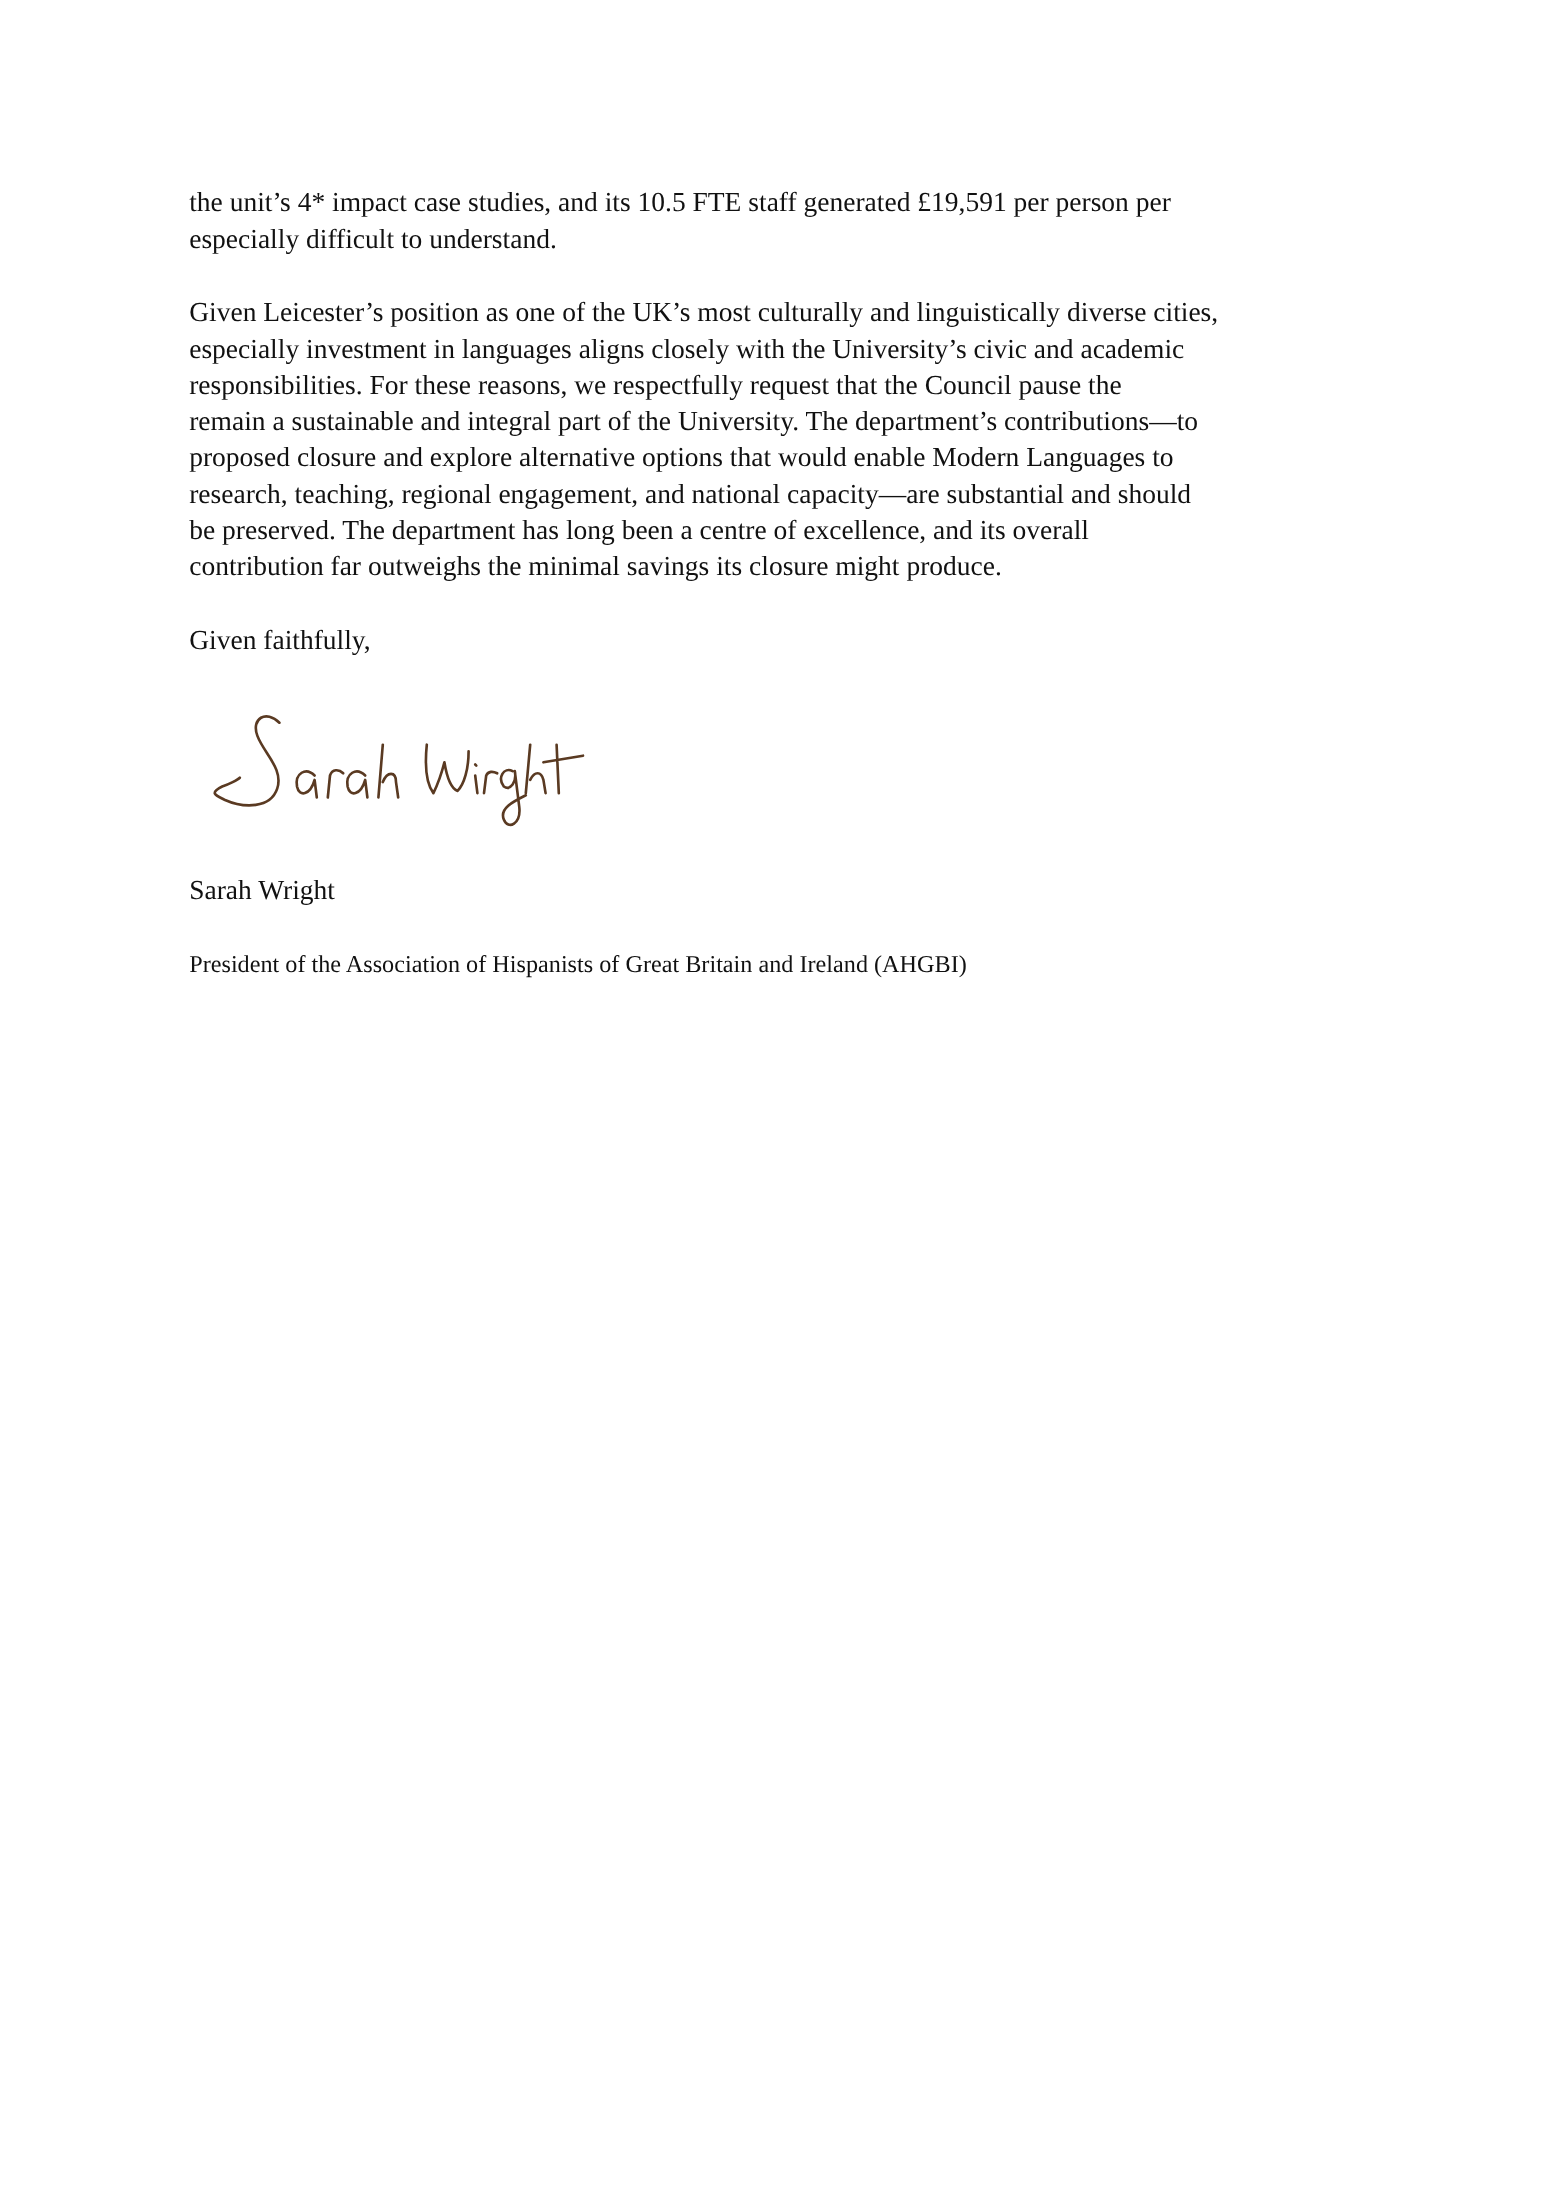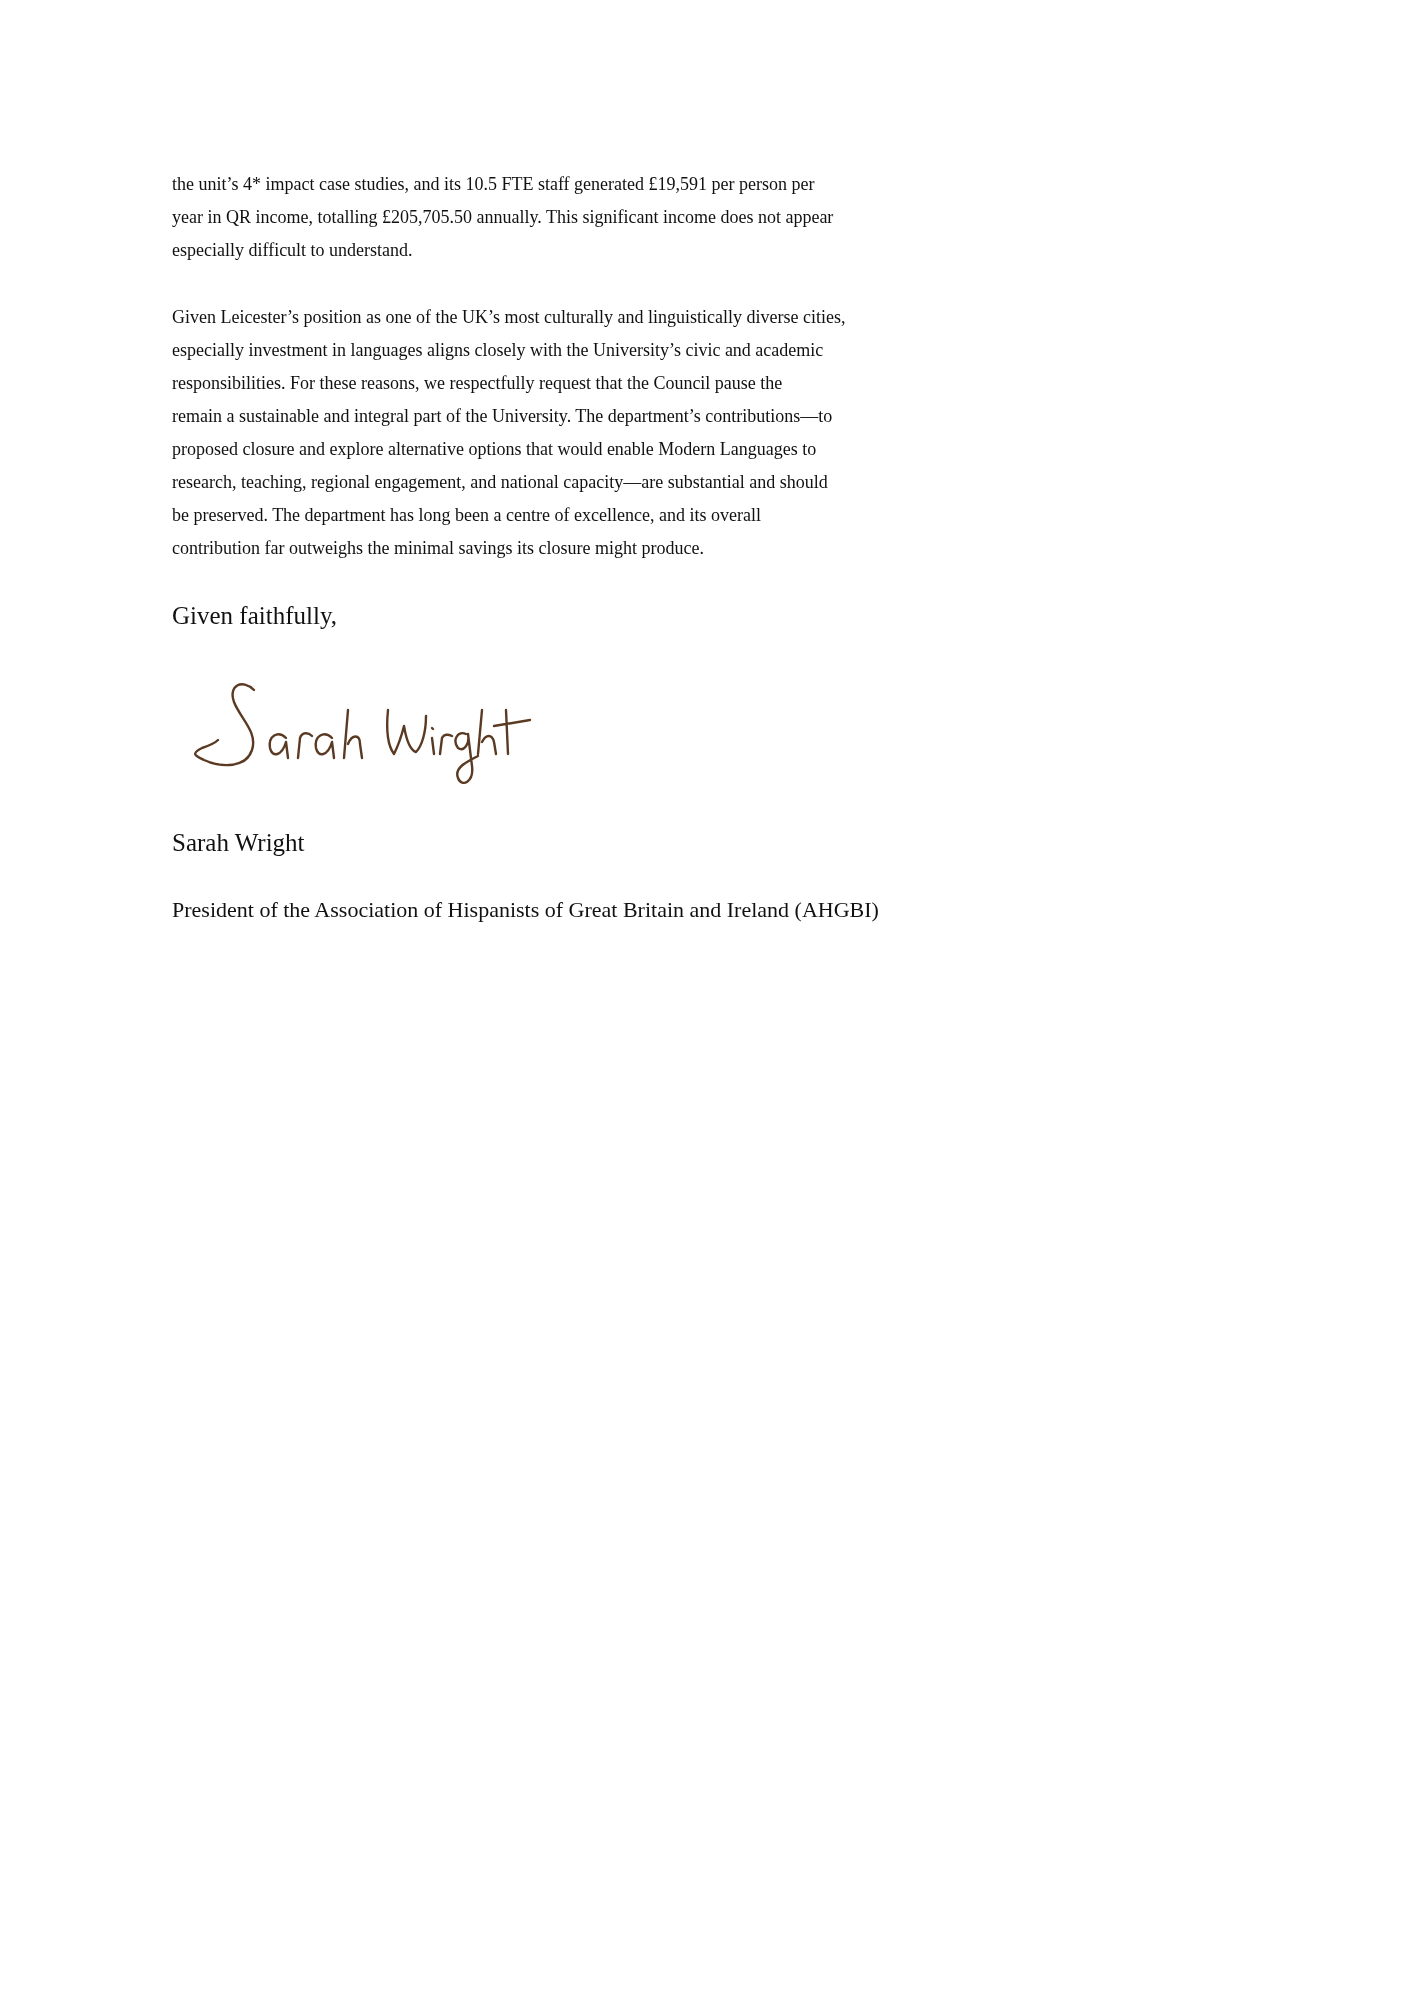--- a/index.html
+++ b/index.html
@@ -15,21 +15,21 @@
       font-family: "Liberation Serif", "DejaVu Serif", serif;
       color: #111111;
     }
     .page {
       position: absolute;
       left: 172px;
       top: 168px;
       width: 1080px;
     }
     .para {
-      font-size: 18px;
+      font-size: 25px;
       line-height: 33px;
       margin: 0 0 34px 0;
       white-space: normal;
     }
     .line {
       display: block;
       white-space: nowrap;
     }
     .closing {
       font-size: 25px;
@@ -59,21 +59,20 @@
       margin: 34px 0 0 0;
     }
   </style>
 </head>
 <body>
 
 <div class="page">
 
   <p class="para">
     <span class="line">the unit’s 4* impact case studies, and its 10.5 FTE staff generated £19,591 per person per</span>
-    <span class="line">year in QR income, totalling £205,705.50 annually. This significant income does not appear</span>
     <span class="line">especially difficult to understand.</span>
   </p>
 
   <p class="para">
     <span class="line">Given Leicester’s position as one of the UK’s most culturally and linguistically diverse cities,</span>
     <span class="line">especially investment in languages aligns closely with the University’s civic and academic</span>
     <span class="line">responsibilities. For these reasons, we respectfully request that the Council pause the</span>
     <span class="line">remain a sustainable and integral part of the University. The department’s contributions—to</span>
     <span class="line">proposed closure and explore alternative options that would enable Modern Languages to</span>
     <span class="line">research, teaching, regional engagement, and national capacity—are substantial and should</span>

